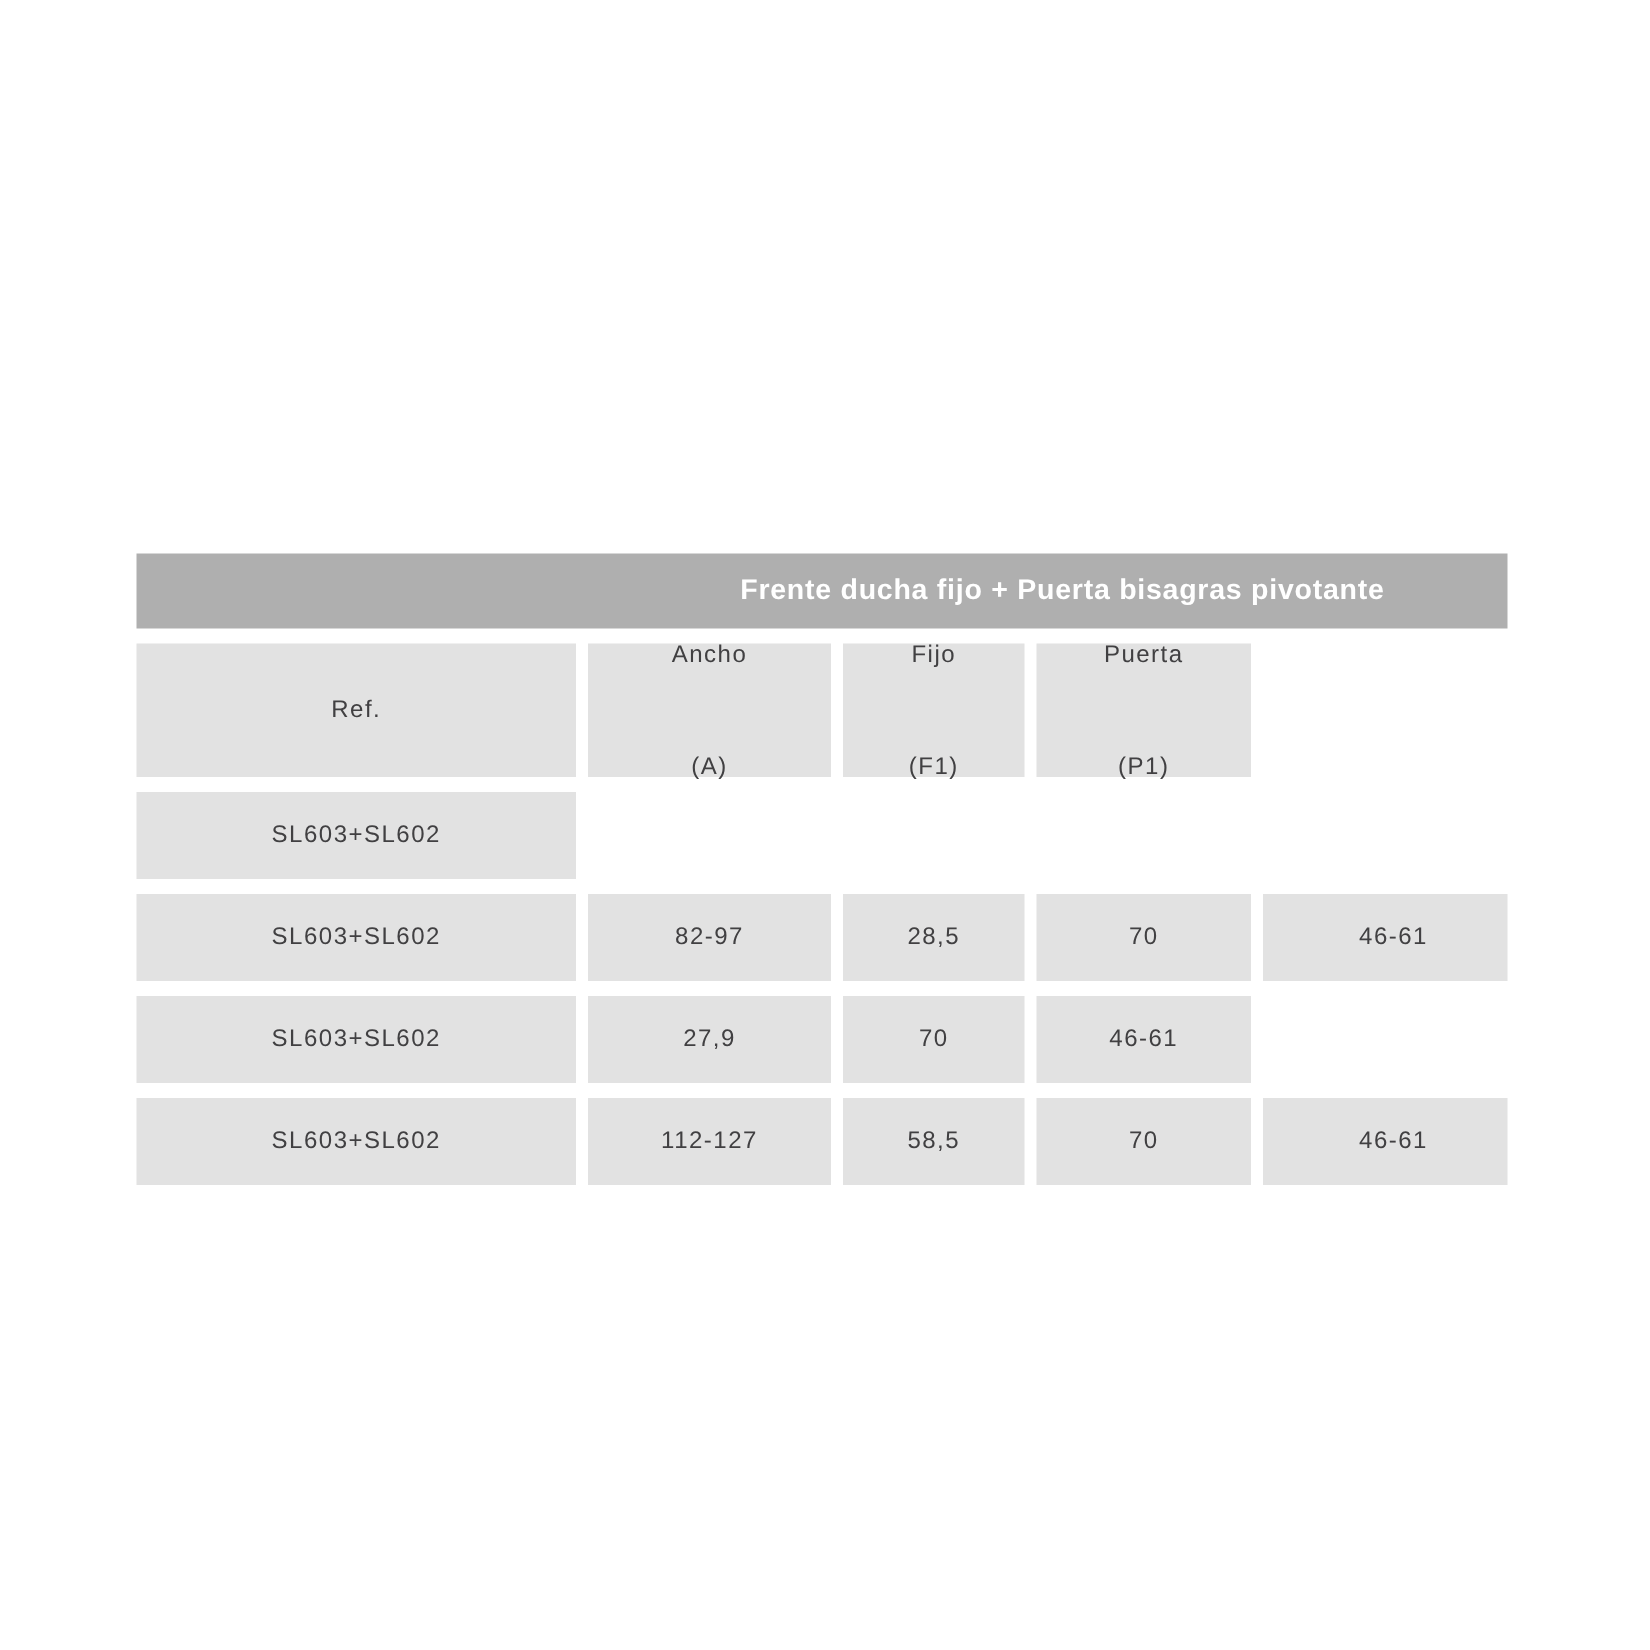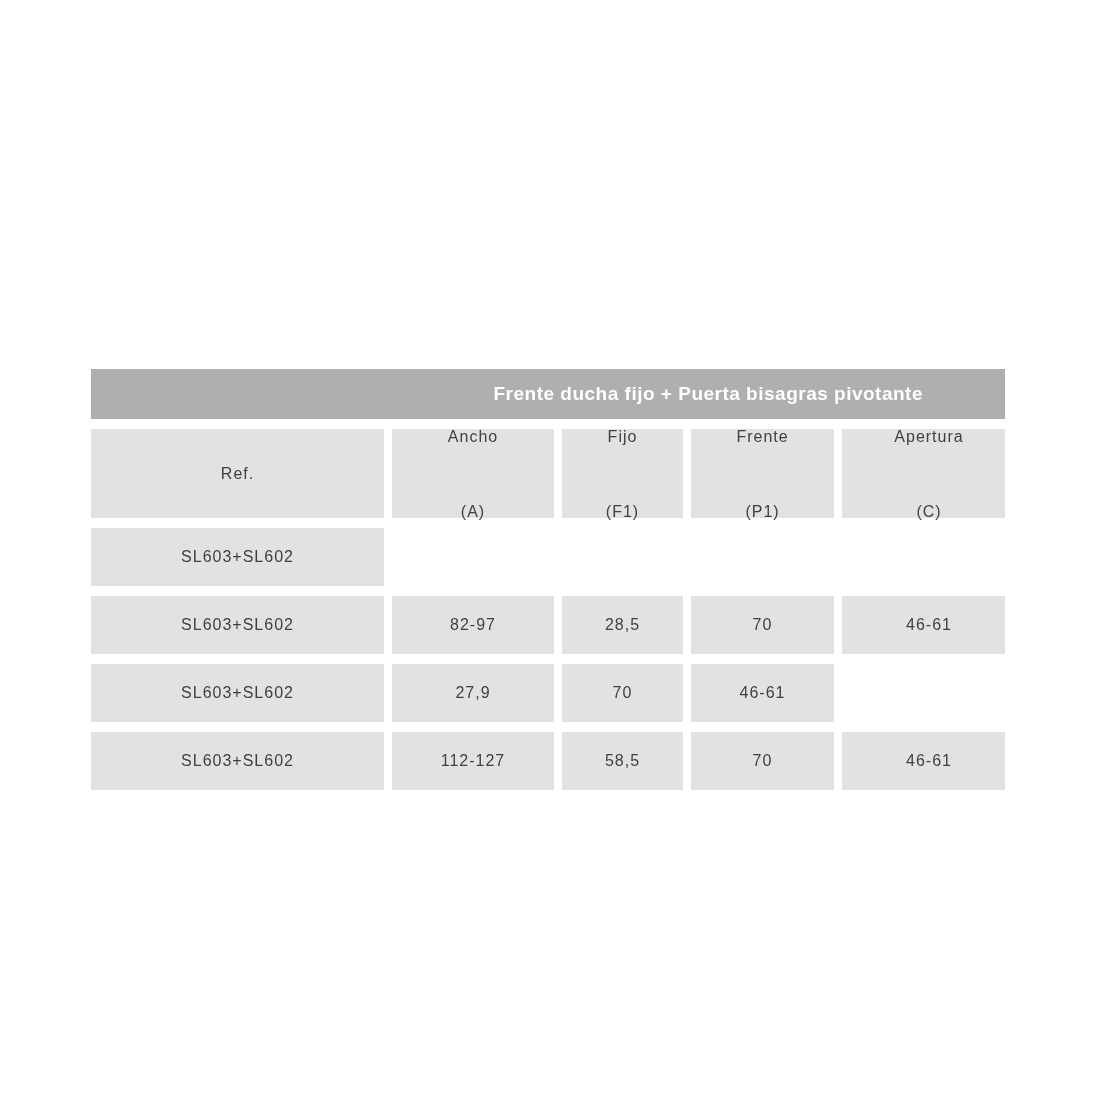--- a/index.html
+++ b/index.html
@@ -88,26 +88,22 @@
       </div>
       <div class="cell">
         <div class="hdr-line">Ancho</div>
         <div class="hdr-line">(A)</div>
       </div>
       <div class="cell">
         <div class="hdr-line">Fijo</div>
         <div class="hdr-line">(F1)</div>
       </div>
       <div class="cell">
-        <div class="hdr-line">Frente</div>
+        <div class="hdr-line">Puerta</div>
         <div class="hdr-line">(P1)</div>
-      </div>
-      <div class="cell">
-        <div class="hdr-line">Apertura</div>
-        <div class="hdr-line">(C)</div>
       </div>
     </div>
 
     <div class="grid-row data-row">
       <div class="cell">SL603+SL602</div>
     </div>
 
     <div class="grid-row data-row">
       <div class="cell">SL603+SL602</div>
       <div class="cell">82-97</div>

